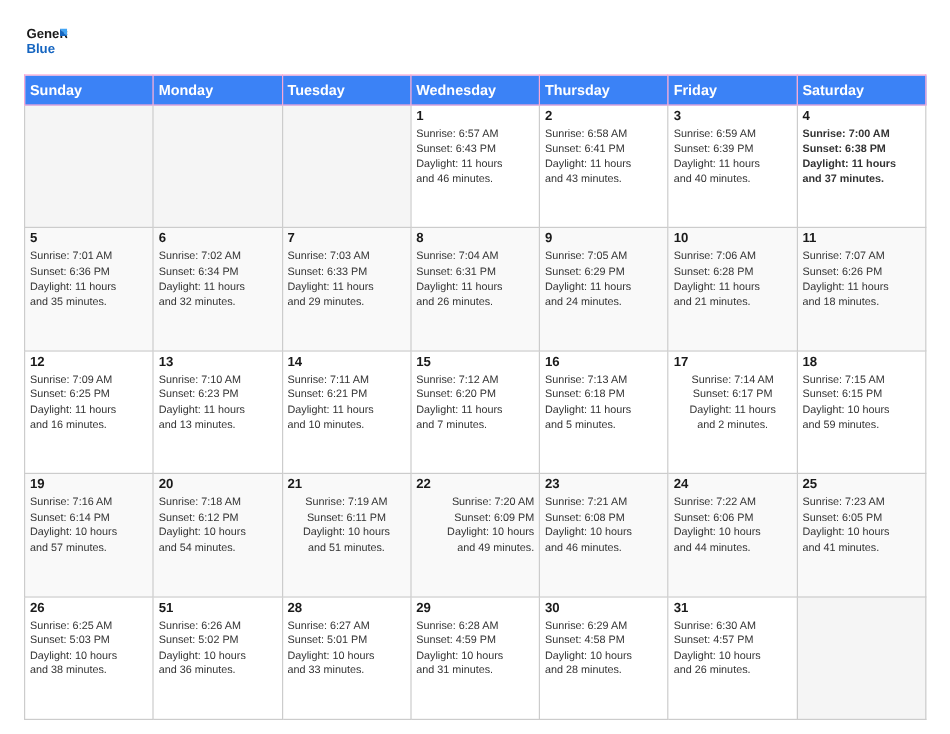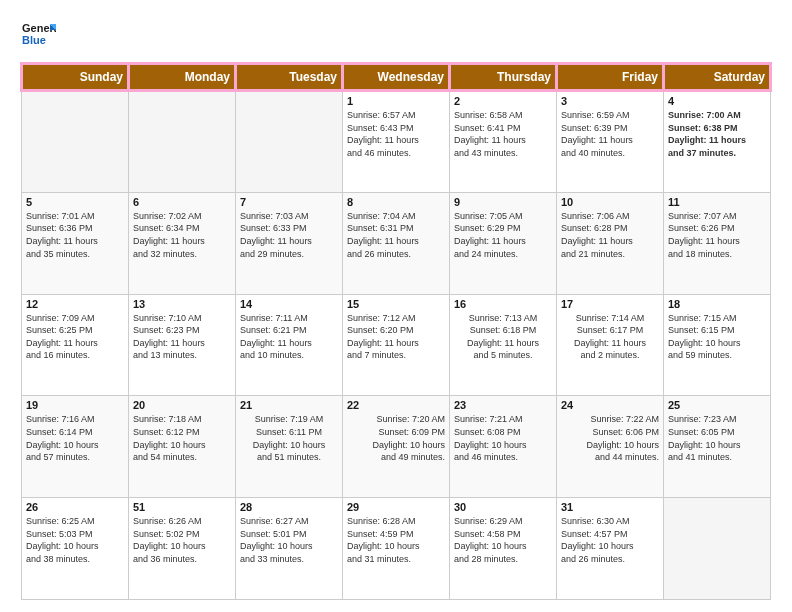--- a/index.html
+++ b/index.html
@@ -46,27 +46,27 @@
       color: #444;
     }
     .calendar {
       flex: 1;
       border: 1px solid #ccc;
       border-collapse: collapse;
       width: 100%;
       table-layout: fixed;
     }
     .calendar th {
-      background: #a16207;
+      background: #3b82f6;
       color: #fff;
       font-size: 12px;
       font-weight: bold;
       padding: 5px 4px;
-      text-align: right;
-      border: 3px solid #f9a8d4;
+      text-align: left;
+      border: 1px solid #f9a8d4;
     }
     .calendar td {
       border: 1px solid #ccc;
       vertical-align: top;
       padding: 3px 4px;
       font-size: 9.5px;
       color: #333;
       background: #fff;
       height: 88px;
     }
@@ -228,21 +228,21 @@
           </td>
           <td>
             <div class="day-num">15</div>
             <div class="day-info" style="white-space: pre-line;">Sunrise: 7:12 AM
 Sunset: 6:20 PM
 Daylight: 11 hours
 and 7 minutes.</div>
           </td>
           <td>
             <div class="day-num">16</div>
-            <div class="day-info" style="white-space: pre-line; text-align: center;">Sunrise: 7:13 AM
+            <div class="day-info" style="white-space: pre-line;">Sunrise: 7:13 AM
 Sunset: 6:18 PM
 Daylight: 11 hours
 and 5 minutes.</div>
           </td>
           <td>
             <div class="day-num">17</div>
             <div class="day-info" style="white-space: pre-line; text-align: center;">Sunrise: 7:14 AM
 Sunset: 6:17 PM
 Daylight: 11 hours
 and 2 minutes.</div>
@@ -286,21 +286,21 @@
           </td>
           <td>
             <div class="day-num">23</div>
             <div class="day-info" style="white-space: pre-line;">Sunrise: 7:21 AM
 Sunset: 6:08 PM
 Daylight: 10 hours
 and 46 minutes.</div>
           </td>
           <td>
             <div class="day-num">24</div>
-            <div class="day-info" style="white-space: pre-line; text-align: right;">Sunrise: 7:22 AM
+            <div class="day-info" style="white-space: pre-line;">Sunrise: 7:22 AM
 Sunset: 6:06 PM
 Daylight: 10 hours
 and 44 minutes.</div>
           </td>
           <td>
             <div class="day-num">25</div>
             <div class="day-info" style="white-space: pre-line;">Sunrise: 7:23 AM
 Sunset: 6:05 PM
 Daylight: 10 hours
 and 41 minutes.</div>

